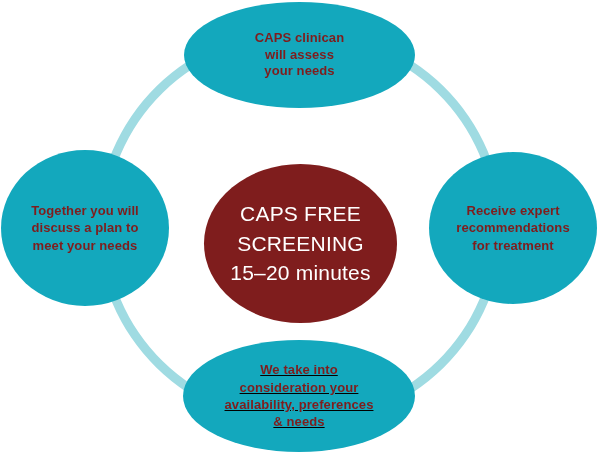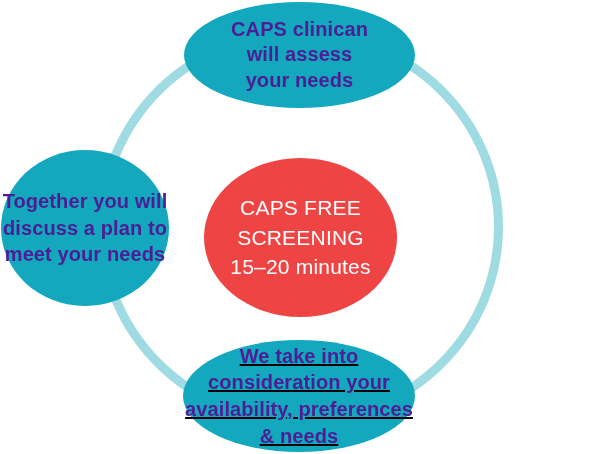--- a/index.html
+++ b/index.html
@@ -38,39 +38,39 @@
     box-sizing: border-box;
   }
   .node-label {
     display: block;
     white-space: pre-line;
     line-height: 1.26;
   }
   
   .hub {
     left: 204px;
-    top: 158px;
+    top: 164px;
     width: 193px;
     height: 159px;
-    background: #ef4444;
+    background: #7f1d1d;
   }
   .hub .node-label {
     color: #ffffff;
     font-size: 21px;
     font-weight: 400;
     line-height: 1.42;
     letter-spacing: 0.2px;
   }
   
   .outer {
     background: #13a8bd;
   }
   .outer .node-label {
-    color: #4c1d95;
-    font-size: 20px;
+    color: #7f1d1d;
+    font-size: 13px;
     font-weight: bold;
     letter-spacing: 0.1px;
   }
   .node-top {
     left: 184px;
     top: 2px;
     width: 231px;
     height: 106px;
   }
   .node-right {
@@ -112,20 +112,25 @@
 SCREENING
 15–20 minutes</span>
   </div>
 
   <div class="node outer node-top">
     <span class="node-label">CAPS clinican
 will assess
 your needs</span>
   </div>
 
+  <div class="node outer node-right">
+    <span class="node-label">Receive expert
+recommendations
+for treatment</span>
+  </div>
 
   <div class="node outer node-bottom">
     <span class="node-label">We take into
 consideration your
 availability, preferences
 &amp; needs</span>
   </div>
 
   <div class="node outer node-left">
     <span class="node-label">Together you will

